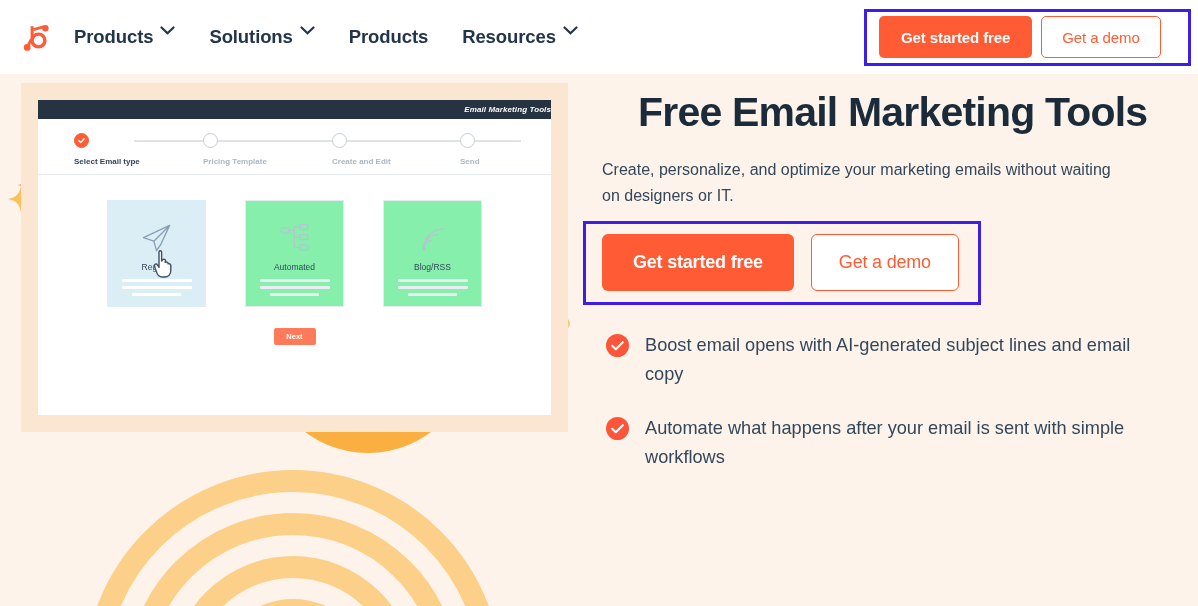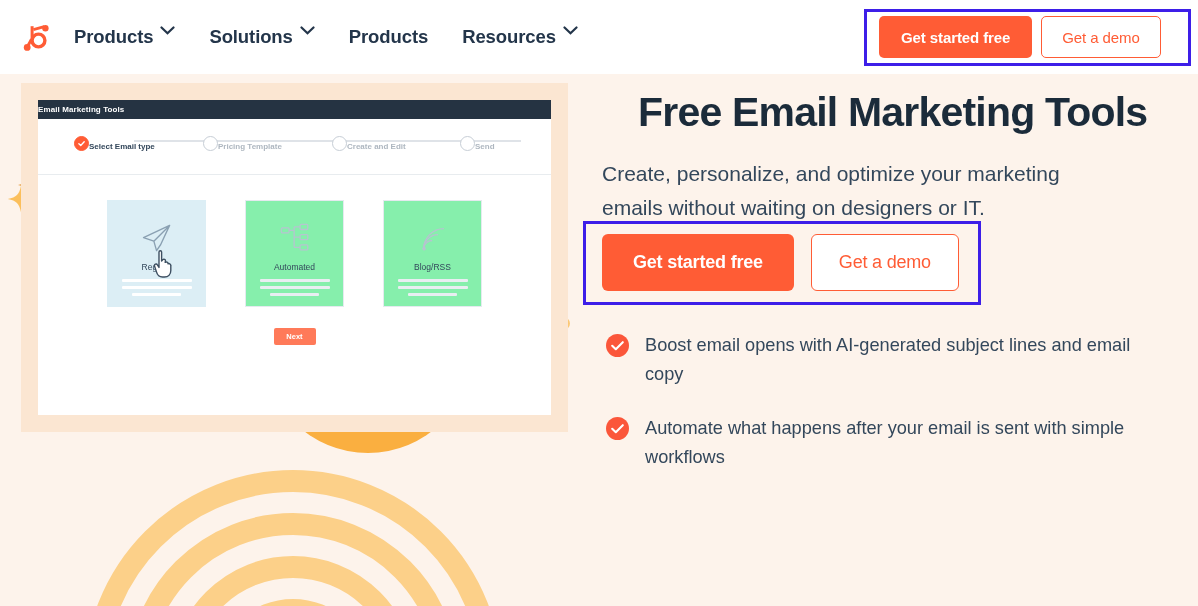--- a/index.html
+++ b/index.html
@@ -81,37 +81,37 @@
     padding: 17px;
   }
   .mock-panel {
     width: 100%; height: 100%;
     background: #ffffff;
     position: relative;
     overflow: hidden;
   }
   .mock-titlebar {
     height: 19px; background: #253342;
-    display: flex; align-items: center; justify-content: flex-start;
+    display: flex; align-items: center; justify-content: flex-end; font-style: italic;
   }
   .mock-title {
     color: #ffffff; font-size: 8px; font-weight: bold;
     letter-spacing: 0.1px;
   }
   .stepper {
     position: relative; height: 56px;
     border-bottom: 1px solid #e8ecef;
   }
   .step-line {
     position: absolute; left: 96px; top: 21px;
     width: 387px; height: 2px; background: #dfe3e8;
   }
   .step {
     position: absolute; top: 14px;
-    display: flex; flex-direction: row; align-items: flex-end;
+    display: flex; flex-direction: column; align-items: flex-start;
     width: 120px;
   }
   .dot {
     width: 15px; height: 15px; border-radius: 50%;
     background: #ffffff; border: 1.6px solid #c7ced6;
     position: relative; z-index: 2;
   }
   .dot.done {
     background: #FF5C35; border-color: #FF5C35;
     display: flex; align-items: center; justify-content: center;
@@ -157,21 +157,21 @@
     position: absolute; left: 602px; top: 0;
     width: 570px;
   }
   .hero-title {
     font-size: 41px; font-weight: bold; color: #1B2B3A;
     letter-spacing: -0.8px; line-height: 1.12;
     margin-top: 16px;
     margin-left: 36px;
   }
   .hero-sub {
-    font-size: 21px; color: #33475b; line-height: 1.62;
+    font-size: 16px; color: #33475b; line-height: 1.62;
     margin-top: 21px; max-width: 520px;
   }
   .cta-highlight {
     position: absolute; left: -19px; top: 147px;
     width: 398px; height: 84px;
     border: 3px solid #3D1EE8;
   }
   .cta-row {
     position: absolute; left: 0; top: 160px;
     display: flex; gap: 17px; align-items: center;

